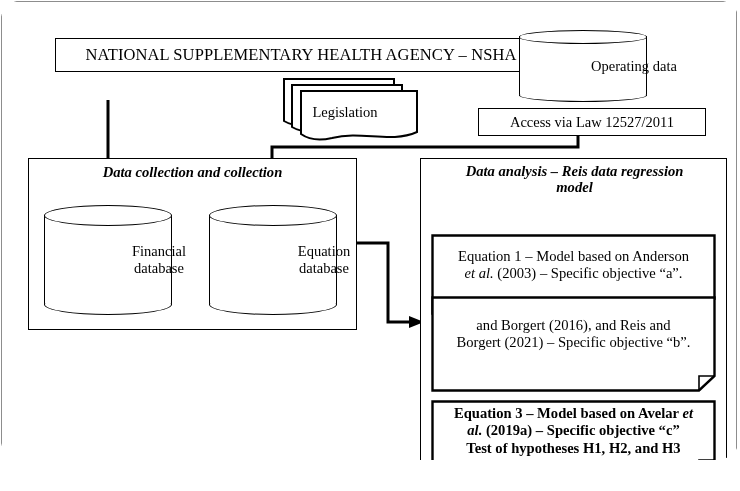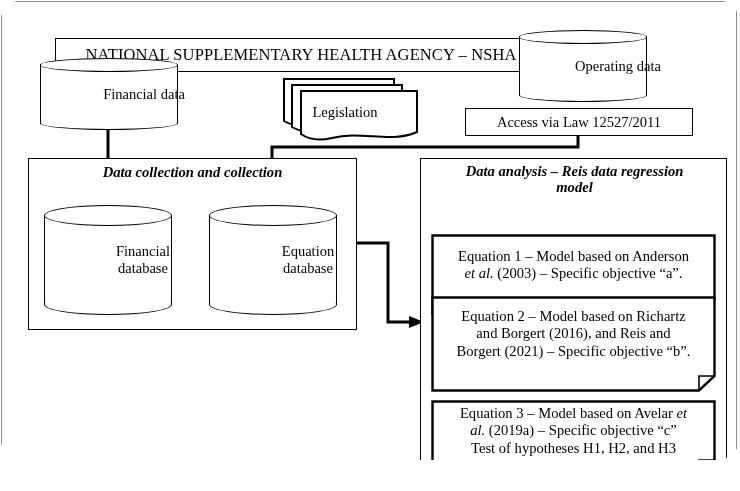--- a/index.html
+++ b/index.html
@@ -89,21 +89,21 @@
     width: 100%;
     height: 19%;
     box-sizing: border-box;
     background: #ffffff;
     border: 1.6px solid #000;
     border-radius: 50%;
     clip-path: inset(45% -3px -3px -3px);
   }
   .cyl .cyl-text {
     position: absolute;
-    left: 0;
+    left: 16px;
     top: 0;
     width: 100%;
     height: 100%;
     display: flex;
     align-items: center;
     justify-content: center;
     text-align: center;
     line-height: 1.15;
     padding-left: 35px;
   }
@@ -193,35 +193,29 @@
       <path d="M1 1 H111 V41 C 86 52, 60 38, 30 46 C 18 49, 8 47, 1 43 Z" fill="#ffffff" stroke="#000" stroke-width="2"></path>
     </svg>
   </div>
   <div class="doc" style="left:272px;top:90px;width:118px;height:54px;">
     <svg width="118" height="54" viewBox="0 0 118 54">
       <path d="M1 1 H117 V42 C 90 54, 62 40, 32 48 C 19 51, 8 49, 1 44 Z" fill="#ffffff" stroke="#000" stroke-width="2"></path>
     </svg>
     <div class="doc-text t-doc" style="height:44px;">Legislation</div>
   </div>
 
-  <div class="cyl" style="left:40px;top:58px;width:138px;height:72px;">
-    <div class="body"></div>
-    <div class="bottom"></div>
-    <div class="top"></div>
-    <div class="cyl-text t-cyl">Financial data</div>
-  </div>
 
   <div class="cyl" style="left:519px;top:30px;width:128px;height:72px;">
     <div class="body"></div>
     <div class="bottom"></div>
     <div class="top"></div>
     <div class="cyl-text t-cyl">Operating data</div>
   </div>
 
-  <div class="rect t-access" style="left:465px;top:108px;width:228px;height:28px;">
+  <div class="rect t-access" style="left:478px;top:108px;width:228px;height:28px;">
     <span>Access via Law 12527/2011</span>
   </div>
 
   <div class="panel" style="left:28px;top:158px;width:329px;height:172px;">
   </div>
   <div class="label t-label" style="left:40px;top:164px;width:305px;">Data collection and collection</div>
 
   <div class="cyl" style="left:44px;top:205px;width:128px;height:110px;">
     <div class="body"></div>
     <div class="bottom"></div>
@@ -265,33 +259,32 @@
     </div>
   </div>
 
   <div class="note" style="left:431px;top:296px;width:285px;height:96px;">
     <svg width="285" height="96" viewBox="0 0 285 96">
       <path d="M1.5 1.5 H283.5 V80 L 268 94.5 H1.5 Z" fill="#ffffff" stroke="#000" stroke-width="2.4"></path>
       <path d="M283.5 80 L 268 80 L 268 94.5" fill="none" stroke="#000" stroke-width="1.6"></path>
     </svg>
     <div class="note-text t-note" style="height:76px;">
       <div>
-        <div>Equation 2 – Model based on Richartz</div>
         <div>and Borgert (2016), and Reis and</div>
         <div>Borgert (2021) – Specific objective “b”.</div>
       </div>
     </div>
   </div>
 
   <div class="note" style="left:431px;top:400px;width:285px;height:76px;">
     <svg width="285" height="76" viewBox="0 0 285 76">
       <path d="M1.5 1.5 H283.5 V60 L 268 74.5 H1.5 Z" fill="#ffffff" stroke="#000" stroke-width="2.4"></path>
       <path d="M283.5 60 L 268 60 L 268 74.5" fill="none" stroke="#000" stroke-width="1.6"></path>
     </svg>
-    <div class="note-text t-note" style="height:62px;">
+    <div class="note-text t-note" style="height:62px;font-weight:bold;">
       <div>
         <div><span>Equation 3 – Model based on Avelar </span><em>et</em></div>
         <div><em>al.</em><span> (2019a) – Specific objective “c”</span></div>
         <div>Test of hypotheses H1, H2, and H3</div>
       </div>
     </div>
   </div>
 
 </div>
 

